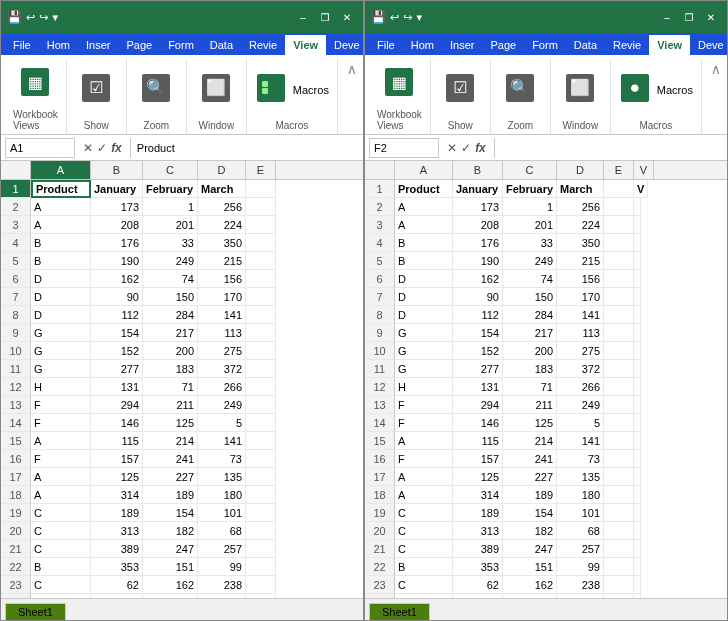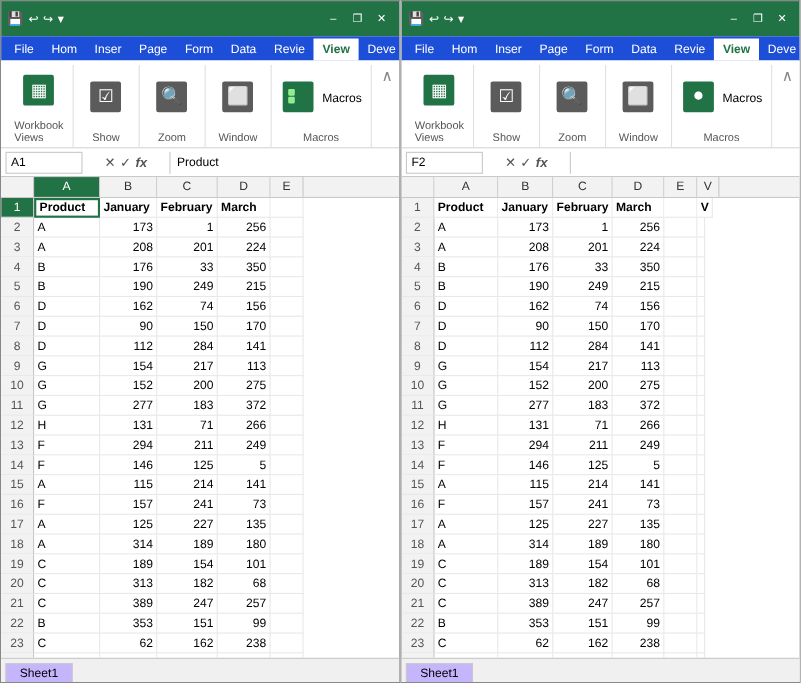--- a/index.html
+++ b/index.html
@@ -129,21 +129,21 @@
     }
 
     
     .formula-bar {
       height: 26px;
       background: white;
       border-bottom: 1px solid #c8c8c8;
       display: flex;
       align-items: center;
       padding: 0 4px;
-      gap: 20px;
+      gap: 8px;
       flex-shrink: 0;
     }
     .name-box {
       width: 70px;
       height: 20px;
       border: 1px solid #c8c8c8;
       padding: 0 4px;
       font-size: 11px;
       display: flex;
       align-items: center;
@@ -267,21 +267,21 @@
       height: 22px;
       background: #f0f0f0;
       border-top: 1px solid #c8c8c8;
       display: flex;
       align-items: flex-end;
       padding: 0 4px;
       flex-shrink: 0;
     }
     .sheet-tab {
       padding: 2px 12px;
-      background: #c4b5fd;
+      background: #4d7c0f;
       border: 1px solid #c8c8c8;
       border-bottom: none;
       font-size: 11px;
       cursor: pointer;
       margin-right: 2px;
     }
 
     .two-windows {
       display: flex;
       width: 728px;

